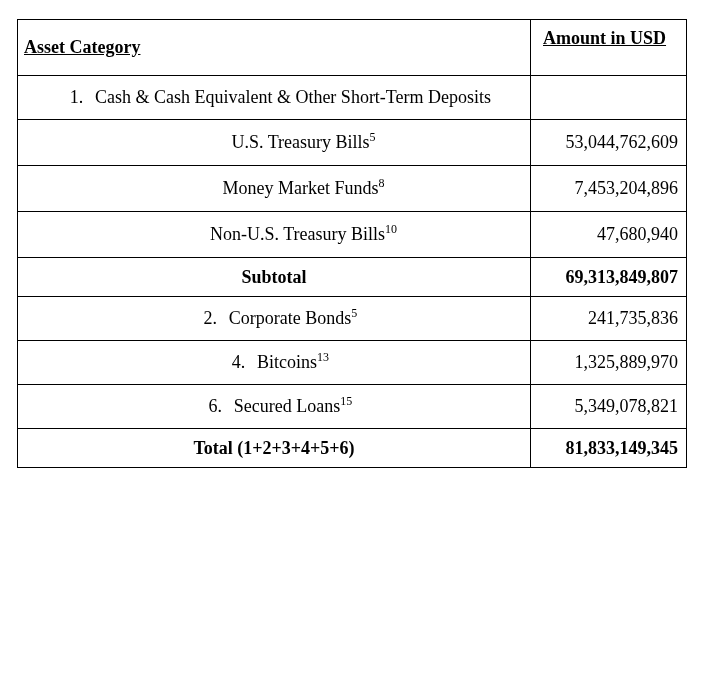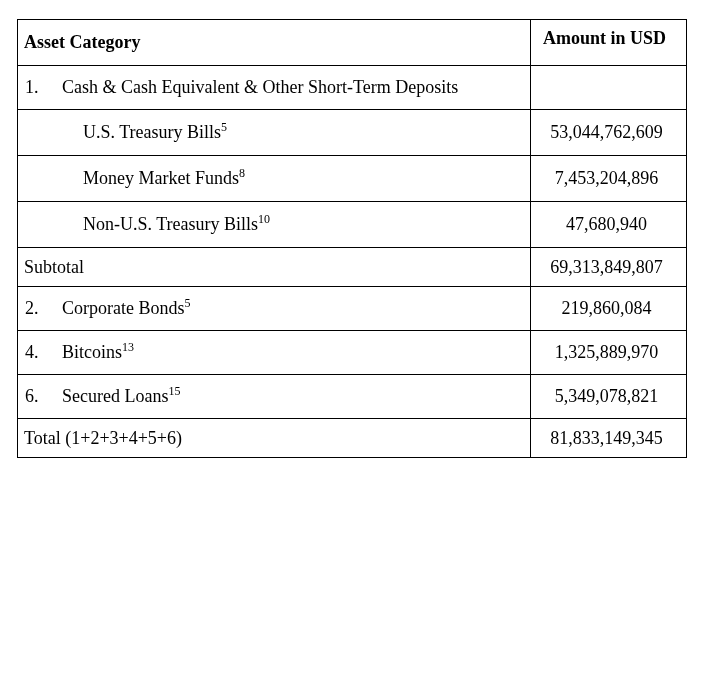--- a/index.html
+++ b/index.html
@@ -29,31 +29,32 @@
     border: 1.5px solid #000000;
     vertical-align: middle;
     font-size: 18px;
     line-height: 1.25;
     overflow: hidden;
   }
   thead th {
     font-weight: bold;
     text-align: left;
     height: 33px;
+    text-decoration: underline;
   }
   th.h-category { padding: 2px 4px 2px 6px; }
-  th.h-amount   { padding: 2px 4px 10px 12px; }
+  th.h-amount   { padding: 2px 4px 20px 12px; }
 
-  td.cell-label  { padding: 2px 6px 2px 7px; }
-  td.cell-amount { text-align: center; padding: 2px 8px 2px 4px; }
+  td.cell-label  { padding: 2px 6px 2px 7px; text-align: center; }
+  td.cell-amount { text-align: right; padding: 2px 8px 2px 4px; }
 
   tr.row-section td { height: 39px; }
   tr.row-sub td     { height: 41px; }
   tr.row-sub td.cell-label { padding-left: 65px; }
-  tr.row-total td   { height: 34px; font-weight: normal; margin-left: 40px; }
+  tr.row-total td   { height: 34px; font-weight: bold; margin-left: 40px; }
   tr.row-total td.cell-label { padding-left: 6px; }
 
   .row-number {
     display: inline-block;
     width: 37px;
   }
   sup.fn {
     font-size: 12px;
     line-height: 0;
     vertical-align: super;
@@ -89,21 +90,21 @@
       <tr class="row-sub">
         <td class="cell-label"><span class="row-label">Non-U.S. Treasury Bills</span><sup class="fn">10</sup></td>
         <td class="cell-amount">47,680,940</td>
       </tr>
       <tr class="row-total">
         <td class="cell-label"><span class="row-label">Subtotal</span></td>
         <td class="cell-amount">69,313,849,807</td>
       </tr>
       <tr class="row-section">
         <td class="cell-label"><span class="row-number">2.</span><span class="row-label">Corporate Bonds</span><sup class="fn">5</sup></td>
-        <td class="cell-amount">219,860,084</td>
+        <td class="cell-amount">241,735,836</td>
       </tr>
       <tr class="row-section">
         <td class="cell-label"><span class="row-number">4.</span><span class="row-label">Bitcoins</span><sup class="fn">13</sup></td>
         <td class="cell-amount">1,325,889,970</td>
       </tr>
       <tr class="row-section">
         <td class="cell-label"><span class="row-number">6.</span><span class="row-label">Secured Loans</span><sup class="fn">15</sup></td>
         <td class="cell-amount">5,349,078,821</td>
       </tr>
       <tr class="row-total">

